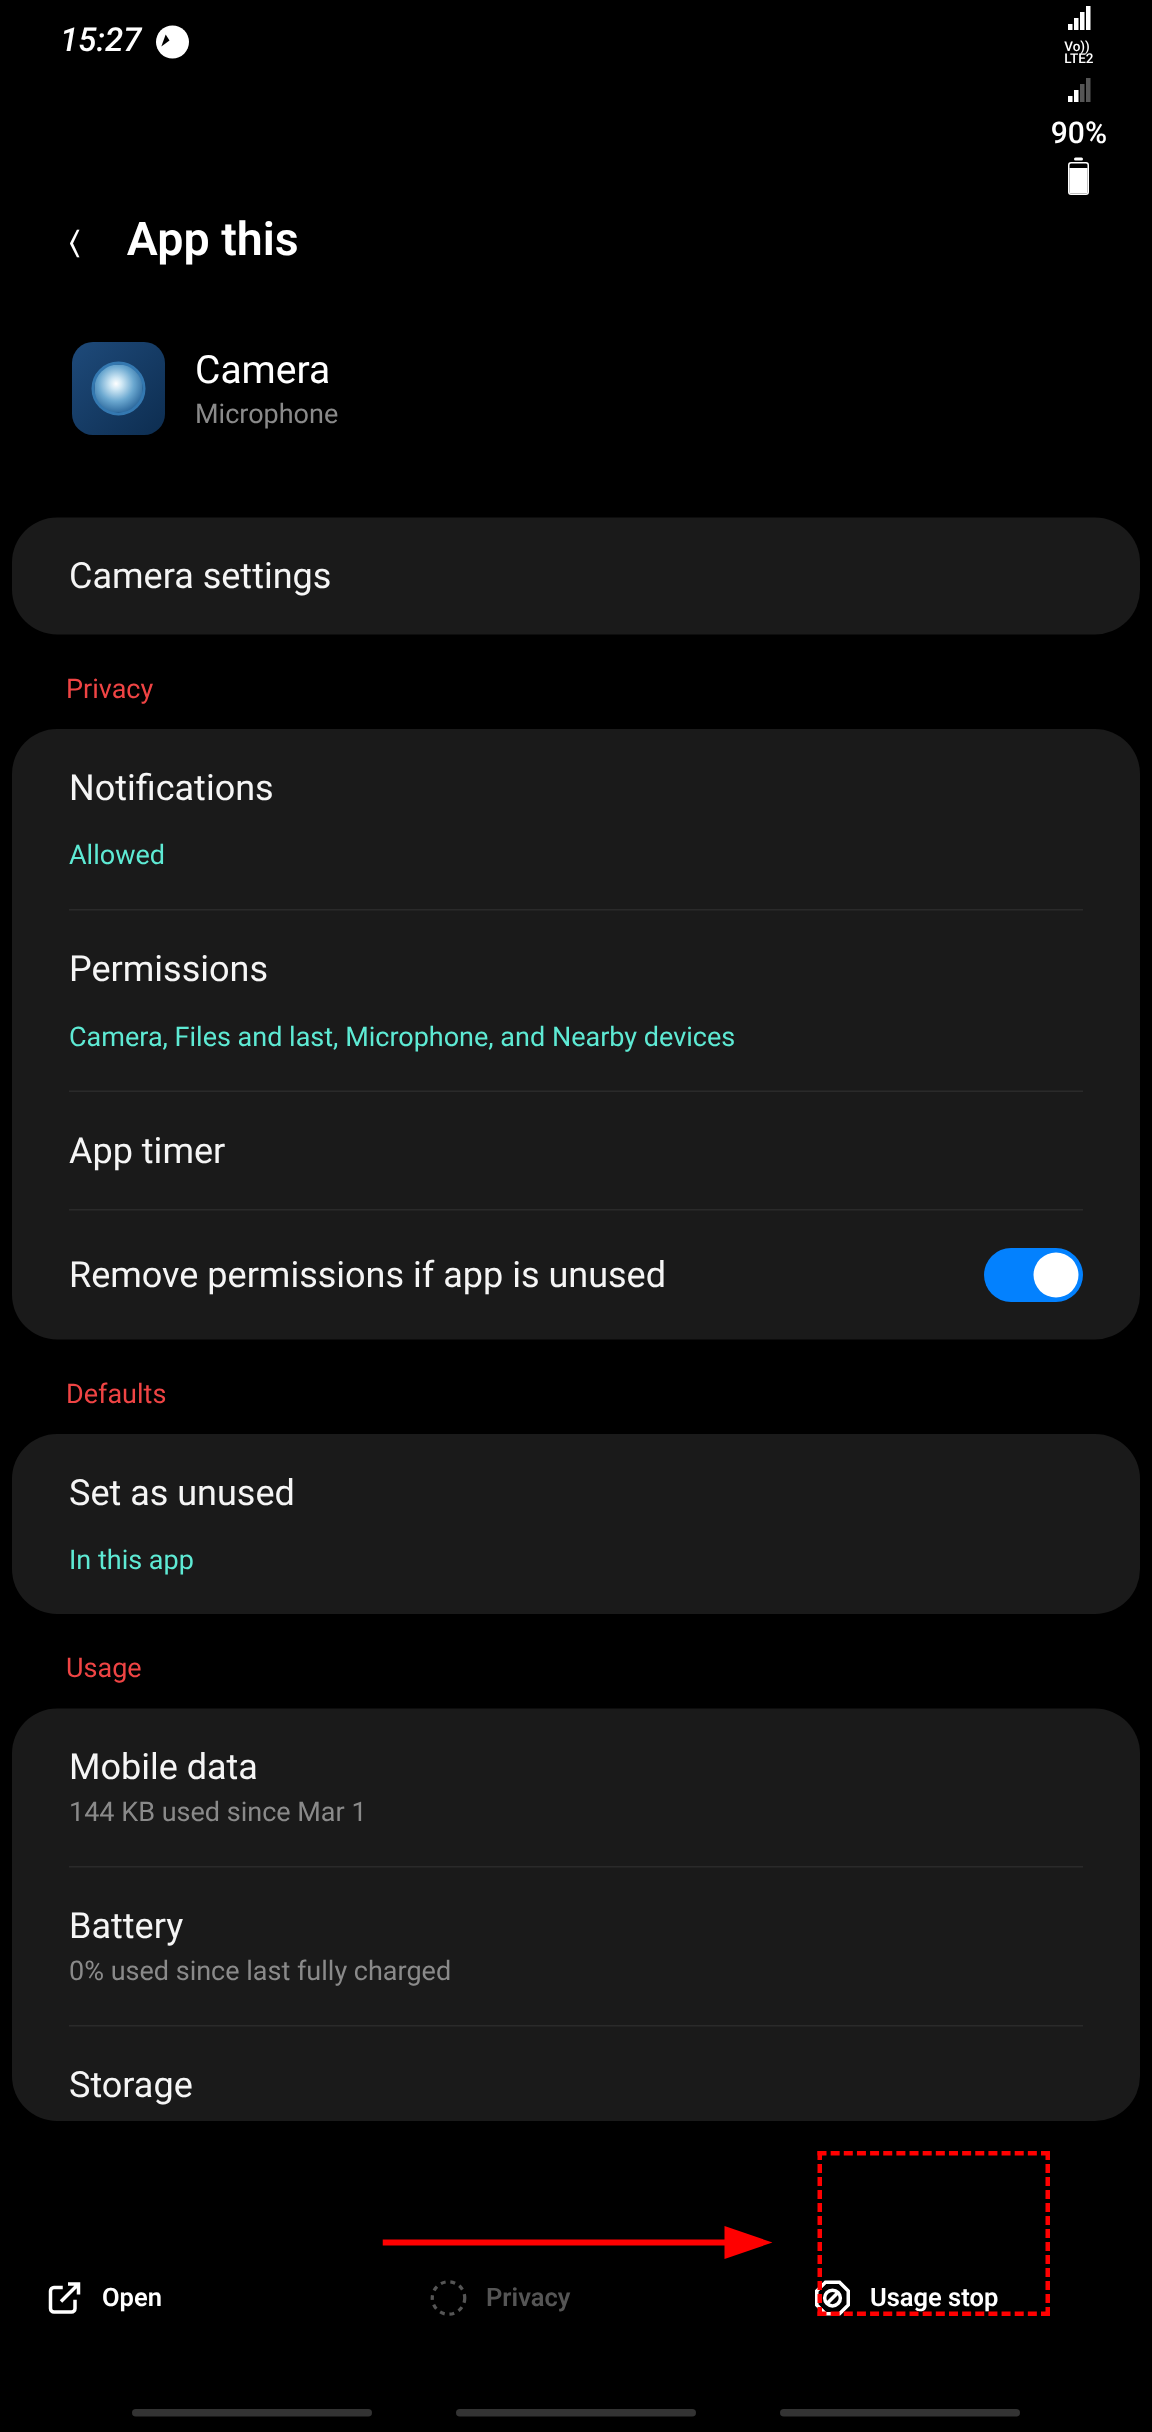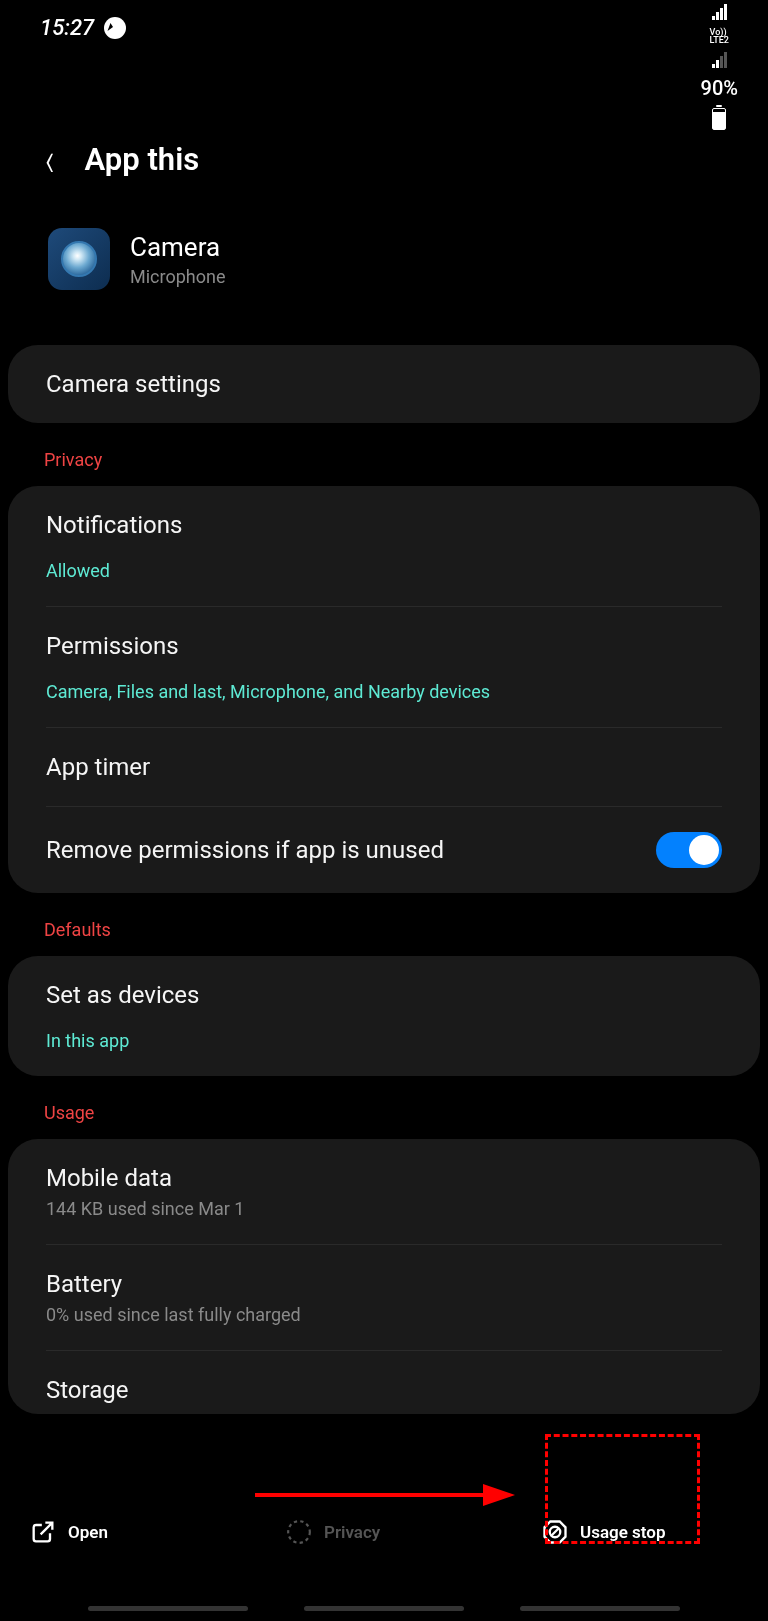--- a/index.html
+++ b/index.html
@@ -252,21 +252,21 @@
   <div class="toggle-row">
     <div class="item-title">Remove permissions if app is unused</div>
     <div class="toggle"></div>
   </div>
 </div>
 
 <div class="section-label">Defaults</div>
 
 <div class="card">
   <div class="item">
-    <div class="item-title">Set as devices</div>
+    <div class="item-title">Set as unused</div>
     <div class="item-sub">In this app</div>
   </div>
 </div>
 
 <div class="section-label">Usage</div>
 
 <div class="card">
   <div class="item">
     <div class="item-title">Mobile data</div>
     <div class="item-sub-gray">144 KB used since Mar 1</div>

